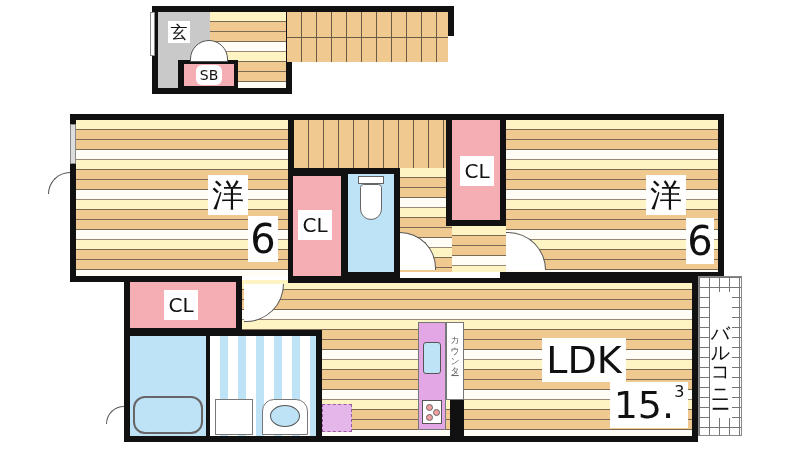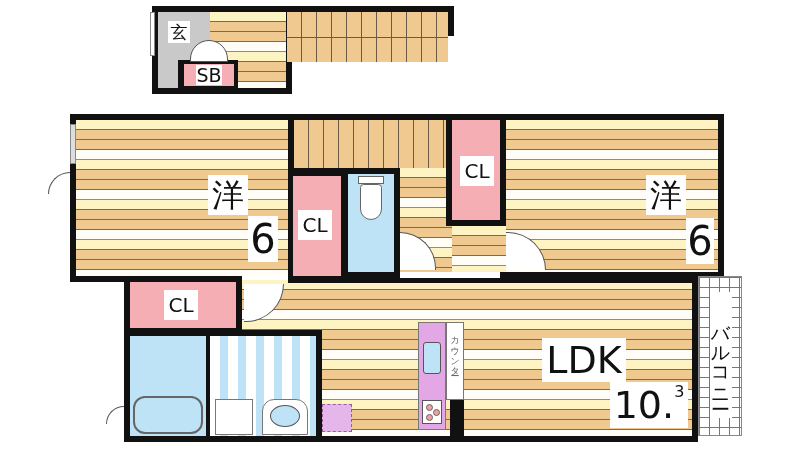--- a/index.html
+++ b/index.html
@@ -25,21 +25,21 @@
 
 <div class="abs wall" style="left:152px;top:6px;width:302px;height:30px;"></div>
 <div class="abs wall" style="left:152px;top:6px;width:140px;height:88px;"></div>
 <div class="abs gray" style="left:158px;top:12px;width:52px;height:76px;"></div>
 <div class="abs floor" style="left:210px;top:12px;width:76px;height:76px;"></div>
 <div class="abs stairs" style="left:287px;top:12px;width:161px;height:50px;"></div>
 <div class="abs" style="left:287px;top:37px;width:161px;height:1px;background:#6b5a45;"></div>
 <div class="abs wall" style="left:178px;top:60px;width:60px;height:30px;"></div>
 <div class="abs door-arc" style="left:190px;top:40px;width:38px;height:22px;border-radius:20px 20px 0 0;"></div>
 <div class="abs pink" style="left:184px;top:64px;width:50px;height:22px;"></div>
-<div class="abs label" style="left:196px;top:65px;width:26px;height:20px;font-size:19px;">SB</div>
+<div class="abs label" style="left:196px;top:65px;width:26px;height:20px;font-size:14px;border-radius:6px;">SB</div>
 <div class="abs label" style="left:168px;top:21px;width:22px;height:22px;font-size:17px;background:#fff;">玄</div>
 <div class="abs" style="left:150px;top:12px;width:5px;height:44px;background:#fff;border:1px solid #888;"></div>
 
 <div class="abs wall" style="left:70px;top:114px;width:654px;height:6px;"></div>
 <div class="abs wall" style="left:70px;top:114px;width:6px;height:168px;"></div>
 <div class="abs wall" style="left:718px;top:114px;width:6px;height:166px;"></div>
 
 <div class="abs floor" style="left:76px;top:120px;width:214px;height:156px;"></div>
 <div class="abs wall" style="left:70px;top:276px;width:160px;height:6px;"></div>
 <div class="abs" style="left:70px;top:124px;width:6px;height:40px;background:#ddd;border:1px solid #888;"></div>
@@ -77,21 +77,21 @@
 <div class="abs pink" style="left:130px;top:282px;width:106px;height:46px;"></div>
 <div class="abs label" style="left:164px;top:290px;width:34px;height:30px;font-size:20px;">CL</div>
 
 <div class="abs floor" style="left:242px;top:280px;width:452px;height:156px;"></div>
 <div class="abs wall" style="left:288px;top:278px;width:412px;height:5px;"></div>
 <div class="abs door-arc" style="left:244px;top:284px;width:40px;height:38px;border-radius:0 0 40px 0;border-left:none;border-top:none;"></div>
 <div class="abs wall" style="left:692px;top:280px;width:6px;height:160px;"></div>
 <div class="abs wall" style="left:124px;top:436px;width:574px;height:6px;"></div>
 <div class="abs label" style="left:542px;top:338px;width:84px;height:44px;font-size:38px;">LDK</div>
 <div class="abs label" style="left:610px;top:382px;width:78px;height:46px;">
-  <span style="font-size:38px;">10.</span>
+  <span style="font-size:38px;">15.</span>
   <span style="font-size:16px;align-self:flex-start;margin-top:2px;">3</span>
 </div>
 
 <div class="abs" style="left:418px;top:322px;width:28px;height:108px;background:#e4a7e6;border:1px solid #777;"></div>
 <div class="abs blue" style="left:423px;top:342px;width:18px;height:32px;border:1px solid #555;border-radius:3px;"></div>
 <div class="abs" style="left:422px;top:400px;width:20px;height:24px;background:#fff;border:1px solid #555;">
   <span class="abs" style="left:3px;top:3px;width:7px;height:7px;border-radius:50%;background:#f0a0a0;border:1px solid #666;"></span>
   <span class="abs" style="left:10px;top:8px;width:7px;height:7px;border-radius:50%;background:#f0a0a0;border:1px solid #666;"></span>
   <span class="abs" style="left:3px;top:13px;width:7px;height:7px;border-radius:50%;background:#f0a0a0;border:1px solid #666;"></span>
 </div>

